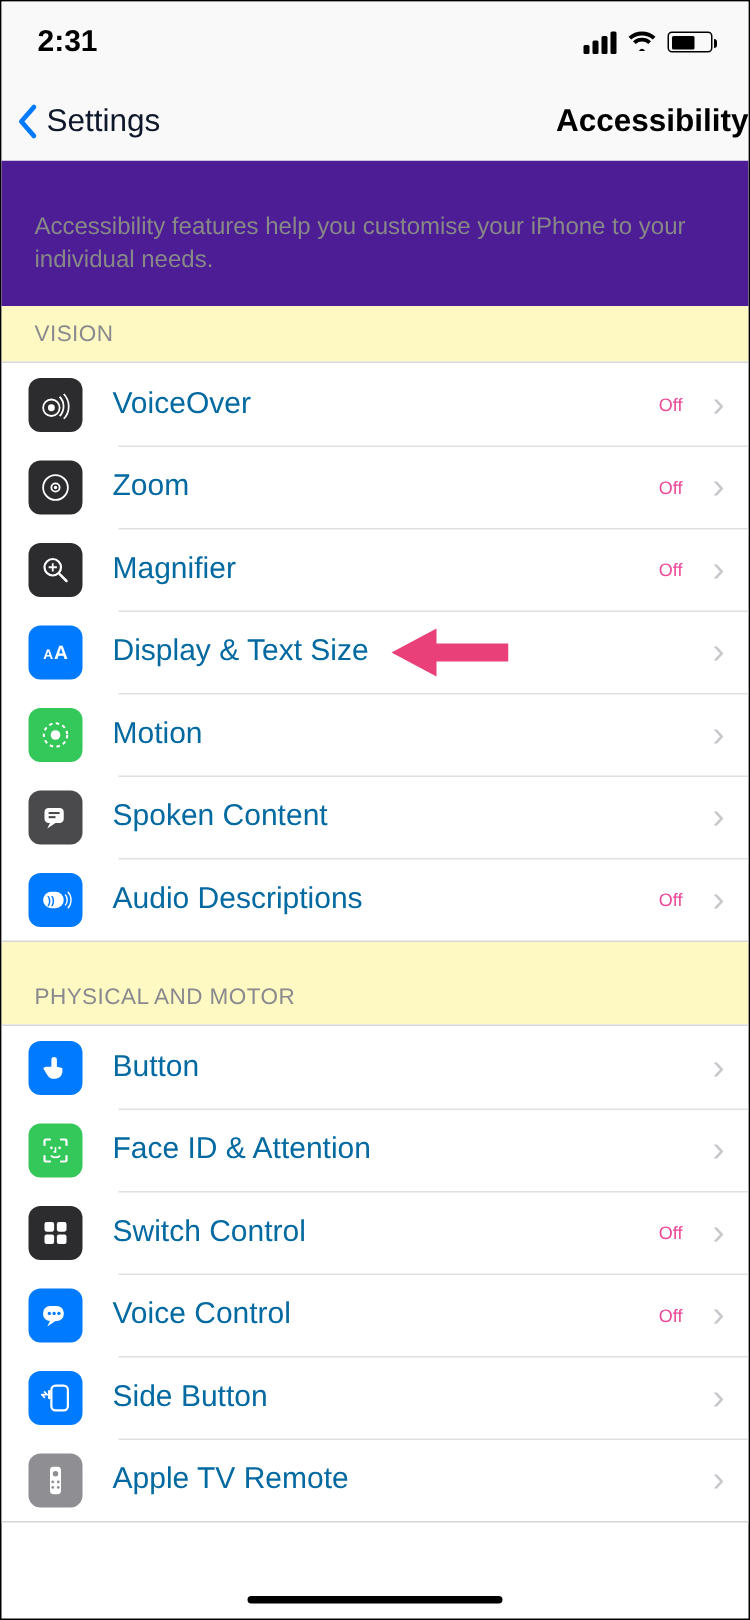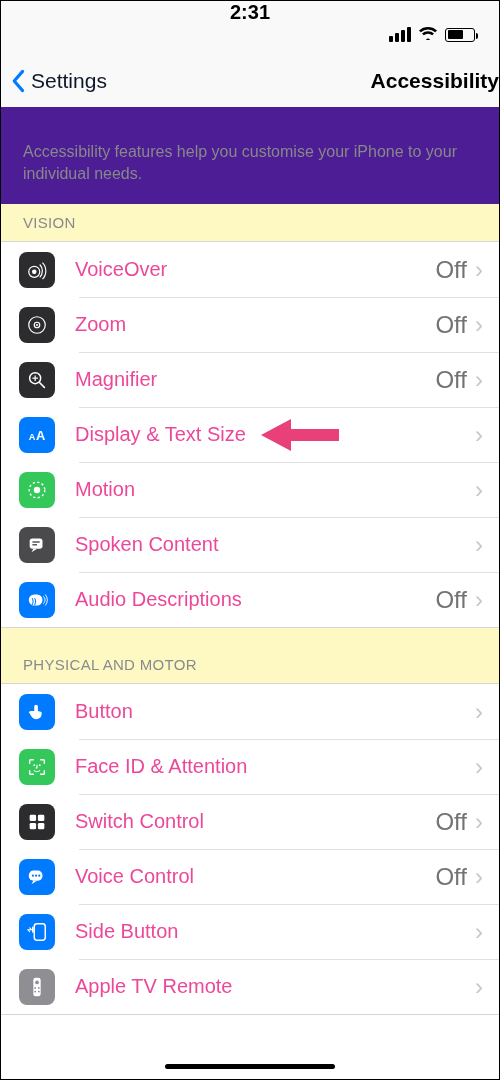--- a/index.html
+++ b/index.html
@@ -1,19 +1,19 @@
 <!DOCTYPE html>
 <html><head>
 <meta charset="utf-8">
 <style>
   * { box-sizing: border-box; margin: 0; padding: 0; }
   html, body { width: 500px; height: 1080px; font-family: -apple-system, "Helvetica Neue", Arial, sans-serif; background: #fff; }
   .device { width: 500px; height: 1080px; border: 1px solid #000; position: relative; overflow: hidden; background: #fff; }
   
-  .status-bar { height: 54px; display: flex; align-items: center; padding: 0 24px; background: #f9f9f9; flex-direction: column; }
+  .status-bar { height: 54px; display: flex; align-items: center; padding: 0 24px; background: #f9f9f9; }
   .status-time { font-size: 20px; font-weight: 600; }
   .status-right { margin-left: auto; display: flex; align-items: center; gap: 7px; }
   .bars { display: flex; align-items: flex-end; gap: 2px; }
   .bars span { width: 4px; background: #000; display: inline-block; border-radius: 1px; }
   .bars span:nth-child(1){height:6px;}
   .bars span:nth-child(2){height:9px;}
   .bars span:nth-child(3){height:12px;}
   .bars span:nth-child(4){height:15px;}
   .wifi { font-size: 18px; }
   .battery { width: 30px; height: 14px; border: 1.5px solid #000; border-radius: 3px; position: relative; }
@@ -24,22 +24,22 @@
   .nav-back { display: flex; align-items: center; color: #0f172a; font-size: 21px; padding-left: 10px; gap: 4px; }
   .nav-back svg { width: 16px; height: 24px; }
   .nav-title { position: absolute; left: 0; right: 0; text-align: right; font-size: 21px; font-weight: 600; pointer-events: none; }
   .intro { background: #4c1d95; padding: 34px 22px 20px; font-size: 16px; color: #888; line-height: 1.35; }
   .section-header { background: #fef9c3; padding: 10px 22px 10px; font-size: 15px; color: #8a8a8e; letter-spacing: 0.3px; }
   .list { background: #fff; border-top: 1px solid #d6d6d8; border-bottom: 1px solid #d6d6d8; }
   .row { display: flex; align-items: center; height: 55px; padding: 0 16px 0 18px; position: relative; }
   .row + .row::before { content:""; position:absolute; top:0; left:78px; right:0; height:1px; background:#e0e0e2; }
   .icon-box { width: 36px; height: 36px; border-radius: 8px; display: flex; align-items: center; justify-content: center; flex-shrink: 0; margin-right: 20px; }
   .icon-box svg { width: 22px; height: 22px; }
-  .row-label { font-size: 20px; color: #ec4899; flex: 1; }
-  .row-value { font-size: 24px; color: #737373; margin-right: 8px; }
+  .row-label { font-size: 20px; color: #0369a1; flex: 1; }
+  .row-value { font-size: 12px; color: #ec4899; margin-right: 20px; }
   .chevron { color: #c7c7cc; font-size: 24px; line-height: 1; }
   
   .arrow-annot { position: absolute; pointer-events: none; }
   
   .home-indicator { position: absolute; bottom: 10px; left: 50%; transform: translateX(-50%); width: 170px; height: 5px; background: #000; border-radius: 3px; }
   
   .bg-black { background: #2c2c2e; }
   .bg-blue  { background: #007aff; }
   .bg-green { background: #34c759; }
   .bg-dgray { background: #4a4a4c; }

